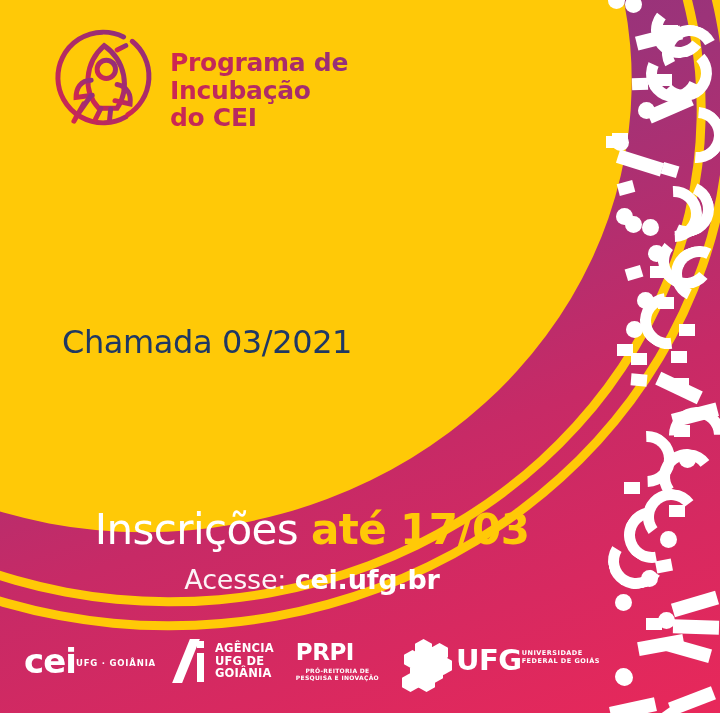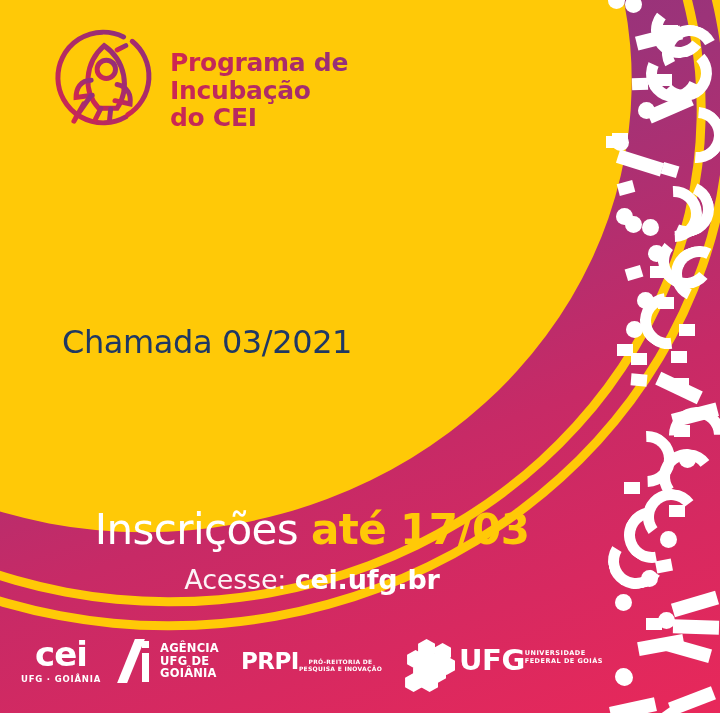--- a/index.html
+++ b/index.html
@@ -63,35 +63,35 @@
     font-size:27px;color:#ffffff;letter-spacing:-.2px;white-space:nowrap;
   }
   .access .lbl{font-weight:400;opacity:.95;margin-top:20px;}
   .access .url{font-weight:700;}
   
   .logobar{
     position:absolute;left:0;right:96px;top:630px;height:62px;
     display:flex;align-items:center;justify-content:center;gap:22px;color:#fff;
   }
   .lg{display:flex;align-items:center;}
-  .cei-lg{flex-direction:column;align-items:center;}
+  .cei-lg{flex-direction:row;align-items:center;}
   .cei-lg .big{font-size:34px;font-weight:700;line-height:.95;letter-spacing:-1px;}
   .cei-lg .small{font-size:8.5px;font-weight:700;letter-spacing:.8px;margin-top:4px;}
   .ag-lg{gap:7px;}
   .ag-lg .slash{position:relative;width:30px;height:44px;}
   .ag-lg .slash::before{
     content:"";position:absolute;left:3px;top:0;width:10px;height:44px;
     background:#fff;transform:skewX(-22deg);
   }
   .ag-lg .slash::after{
     content:"";position:absolute;left:19px;top:14px;width:7px;height:29px;background:#fff;
   }
   .ag-lg .dotI{position:absolute;left:19px;top:2px;width:7px;height:7px;background:#fff;}
   .ag-lg .lines{font-size:11.5px;font-weight:700;line-height:1.12;letter-spacing:.2px;white-space:pre-line;}
-  .prpi-lg{flex-direction:row;align-items:flex-end;}
+  .prpi-lg{flex-direction:column;align-items:flex-start;}
   .prpi-lg .big{font-size:23px;font-weight:700;letter-spacing:-.5px;line-height:1;}
   .prpi-lg .small{font-size:6px;font-weight:700;line-height:1.25;letter-spacing:.3px;margin-top:3px;text-align:center;white-space:pre-line;}
   .ufg-lg{gap:7px;}
   .ufg-lg .hexes{position:relative;width:48px;height:44px;}
   .ufg-lg .hexes span{
     position:absolute;width:17px;height:19px;background:#fff;
     clip-path:polygon(50% 0,100% 25%,100% 75%,50% 100%,0 75%,0 25%);
   }
   .ufg-lg .wordmark{display:flex;flex-direction:row;}
   .ufg-lg .big{font-size:29px;font-weight:700;letter-spacing:-.5px;line-height:.95;}

